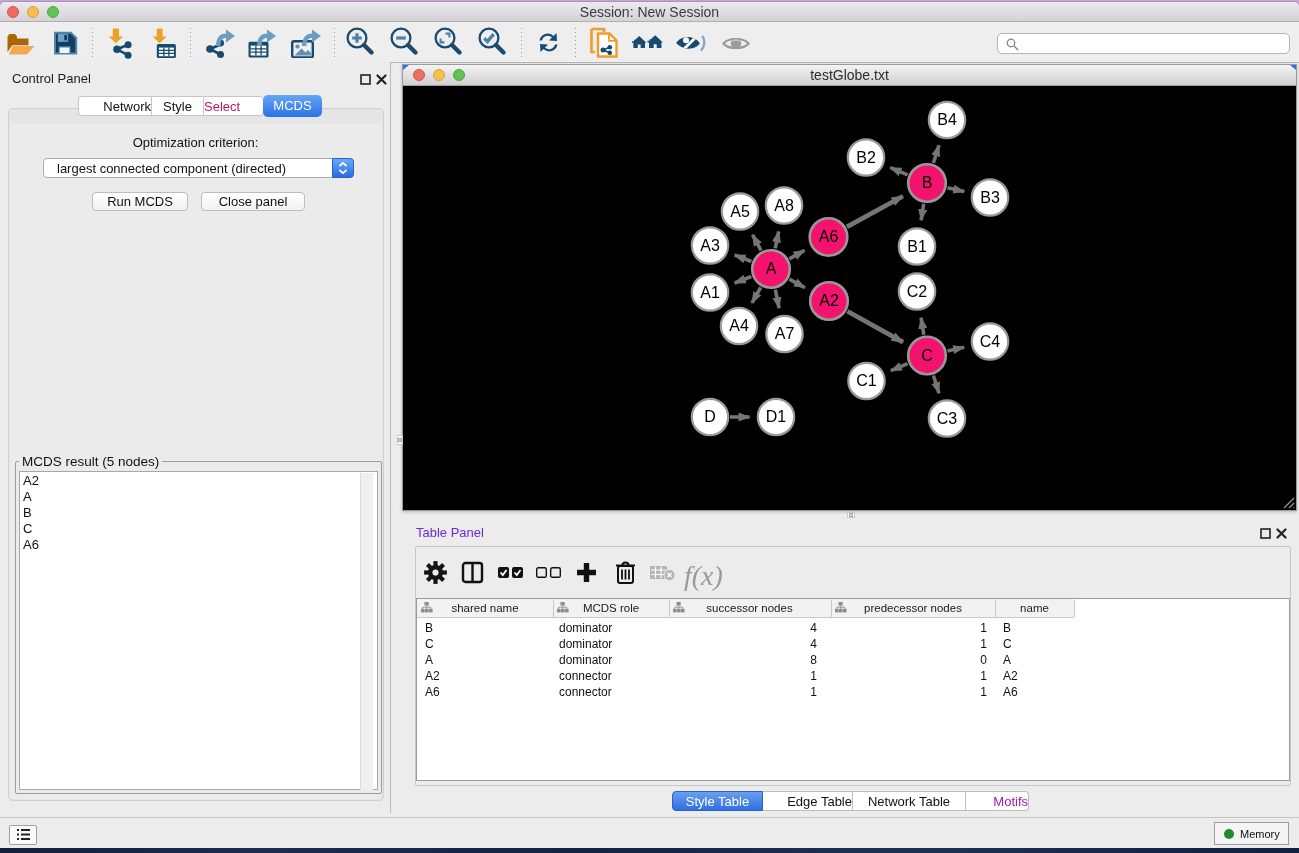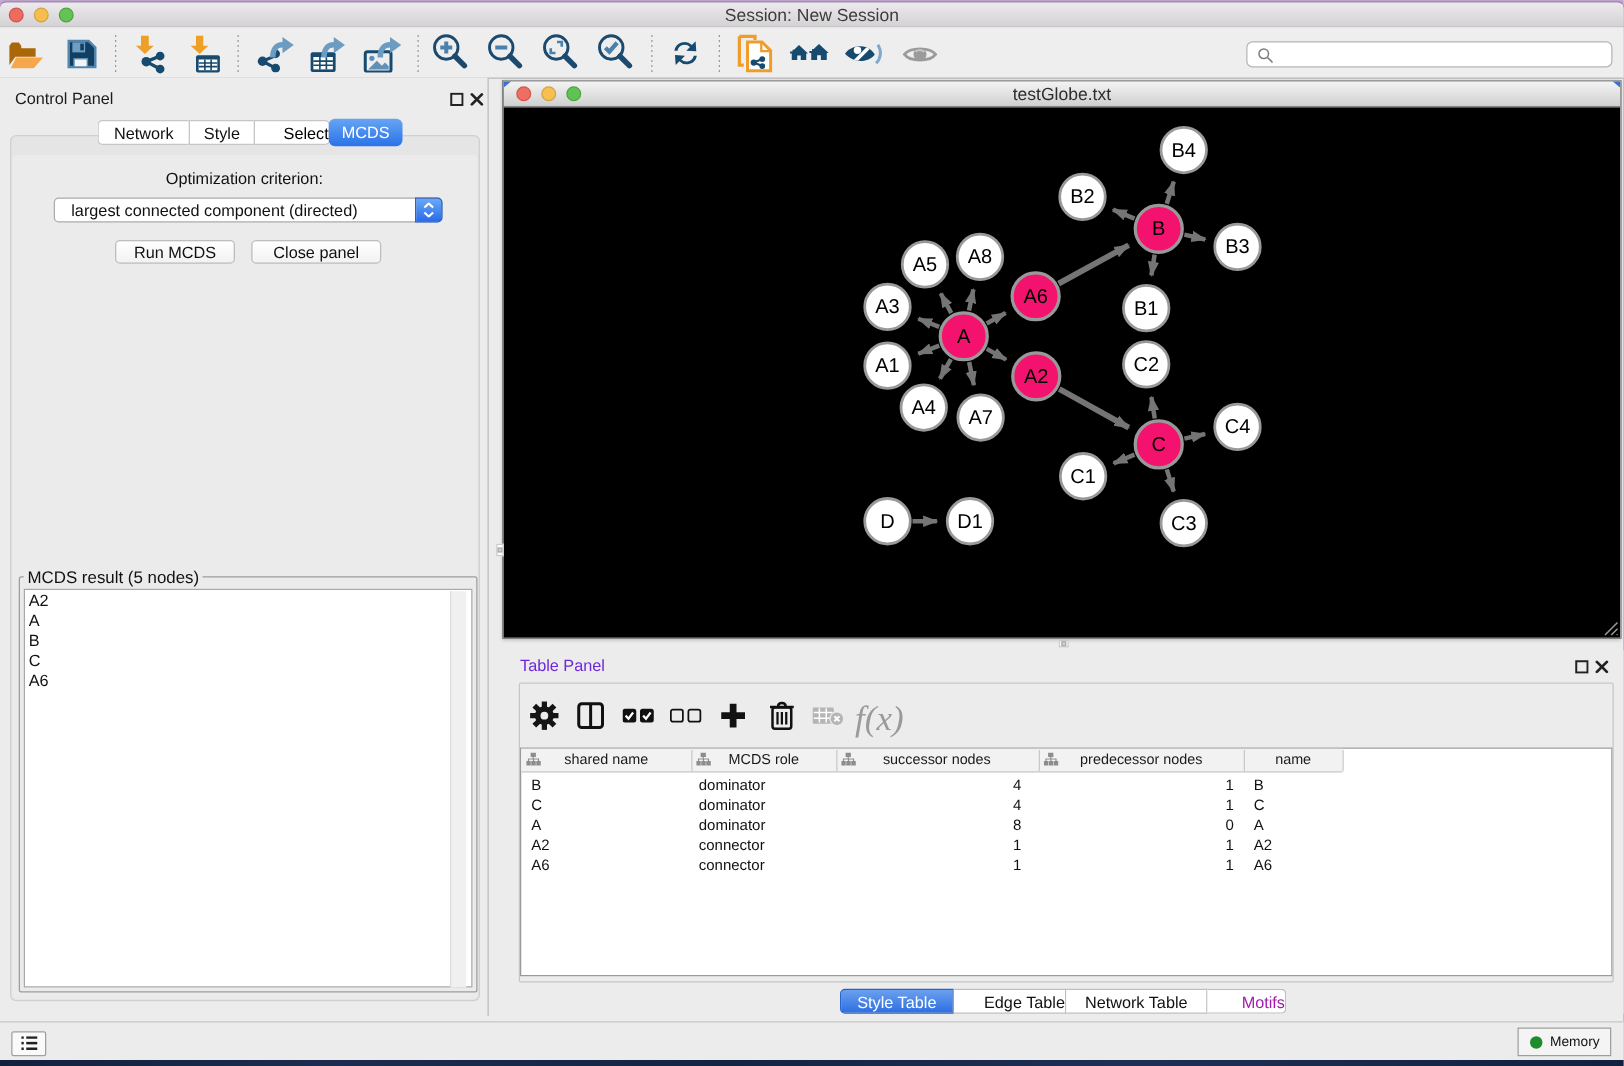--- a/index.html
+++ b/index.html
@@ -144,23 +144,23 @@
       <rect x="1" y="1" width="9" height="9" fill="none" stroke="#222" stroke-width="1.6"></rect>
     </svg>
   <svg class="abs" style="left:376px;top:12px" width="11" height="11" viewBox="0 0 11 11">
       <path d="M1.5 1.5 L9.5 9.5 M9.5 1.5 L1.5 9.5" stroke="#222" stroke-width="2.2" stroke-linecap="round"></path>
     </svg>
 
   <div class="abs" style="left:8px;top:46px;width:376px;height:693px;border:1px solid #d0d0d0;border-radius:5px;background:#e5e5e5"></div>
   <div class="abs" style="left:10px;top:62px;width:372px;height:675px;border-radius:3px;background:#ebebeb"></div>
 
   <div class="abs" style="left:78px;top:34px;height:20px;display:flex;font-size:13px">
-    <div style="width:73px;background:#fff;border:1px solid #c6c6c6;border-right:none;border-radius:4px 0 0 4px;text-align:center;line-height:19px;color:#111">Network</div>
+    <div style="width:73px;background:#fff;border:1px solid #c6c6c6;border-right:none;border-radius:4px 0 0 4px;text-align:right;line-height:19px;color:#111">Network</div>
     <div style="width:52px;background:#fff;border:1px solid #c6c6c6;border-right:none;text-align:center;line-height:19px;color:#111">Style</div>
-    <div style="width:61px;background:#fff;border:1px solid #c6c6c6;border-radius:0 4px 4px 0;text-align:right;line-height:19px;color:#000000">Select</div>
+    <div style="width:61px;background:#fff;border:1px solid #c6c6c6;border-radius:0 4px 4px 0;text-align:left;line-height:19px;color:#be185d">Select</div>
   </div>
   <div class="abs" style="left:263px;top:33px;width:59px;height:22px;background:linear-gradient(#66a5f3,#2a72e8);border-radius:5px;text-align:center;line-height:22px;color:#fff;font-size:13px">MCDS</div>
   <div class="abs" style="left:0;top:73px;width:391px;text-align:center;font-size:13px;color:#111">Optimization criterion:</div>
 
   <div class="abs" style="left:43px;top:96px;width:311px;height:20px;background:#fff;border:1px solid #ababab;border-radius:4px">
     <div style="font-size:13px;color:#111;padding:2px 0 0 13px">largest connected component (directed)</div>
     <div class="abs" style="right:-1px;top:-1px;width:22px;height:20px;border-radius:0 4px 4px 0;background:linear-gradient(#6aa9f8,#2a6be8);border:1px solid #2b62c8">
       <svg width="10" height="12" style="position:absolute;left:5px;top:3px" viewBox="0 0 10 12">
           <path d="M1.5 4 L5 0.8 L8.5 4" stroke="#fff" stroke-width="1.7" fill="none"></path>
           <path d="M1.5 8 L5 11.2 L8.5 8" stroke="#fff" stroke-width="1.7" fill="none"></path>

